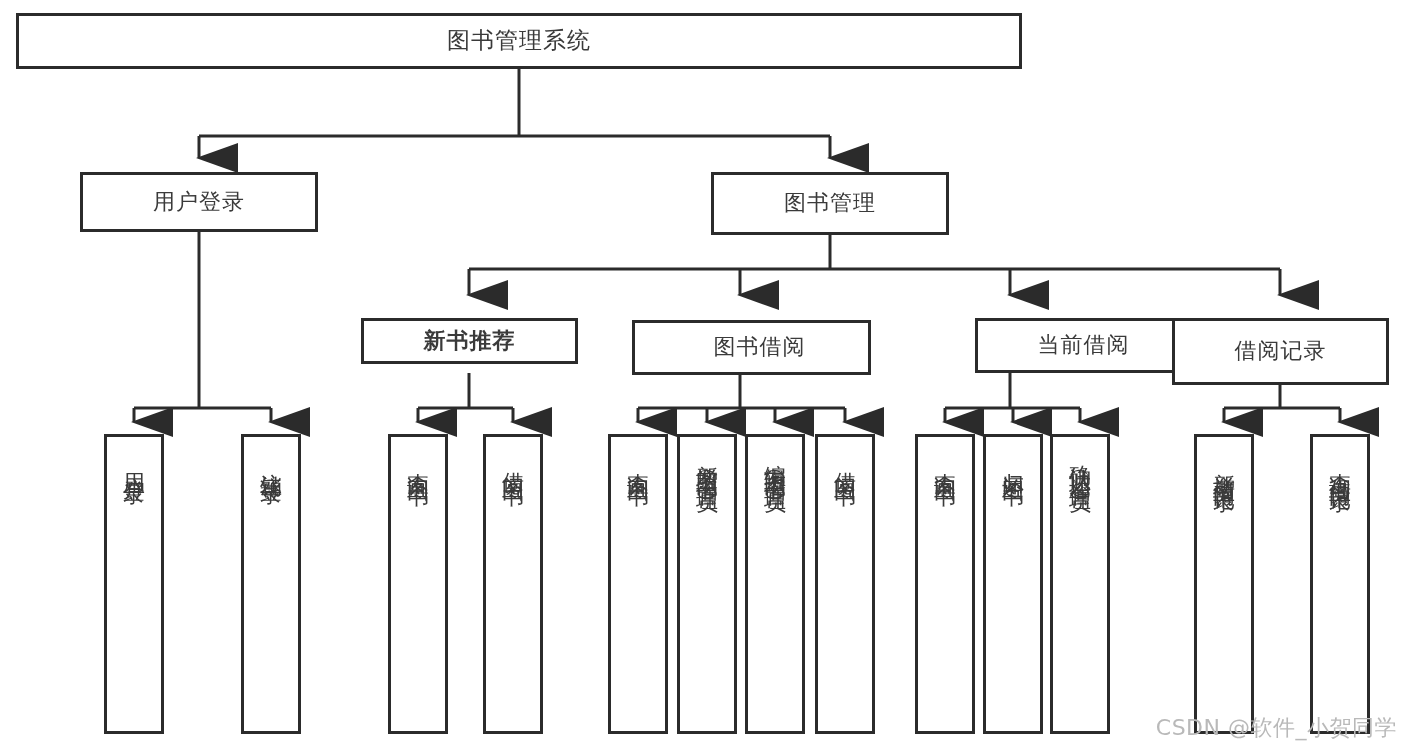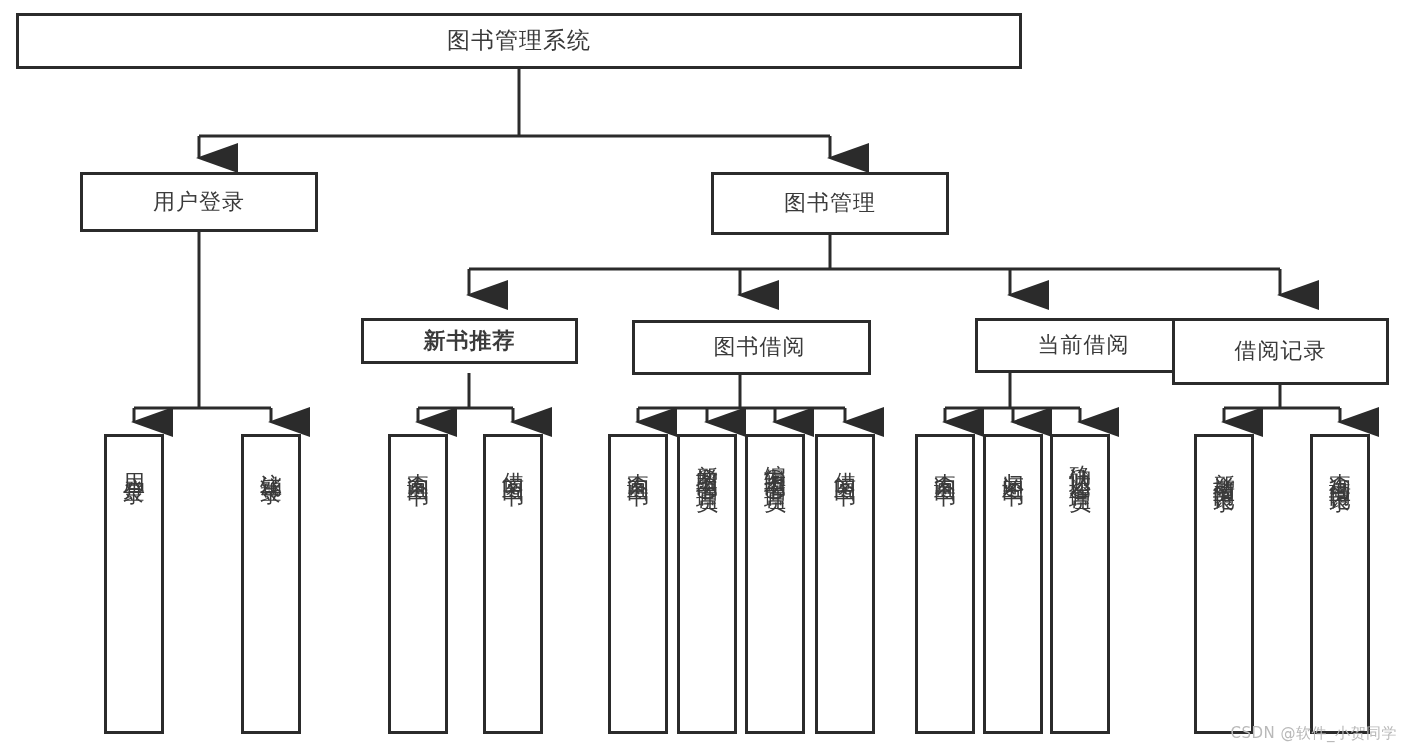--- a/index.html
+++ b/index.html
@@ -51,21 +51,21 @@
     font-size: 22px;
     letter-spacing: 4px;
     line-height: 1;
     white-space: nowrap;
   }
   .node.root .lbl { font-size: 23px; }
   .watermark {
     position: absolute;
     right: 8px;
     bottom: 4px;
-    font-size: 15px;
+    font-size: 22px;
     color: #b9b9b9;
     letter-spacing: 0.5px;
     white-space: nowrap;
   }
 </style>
 </head>
 <body>
 
 <div id="canvas">
 

